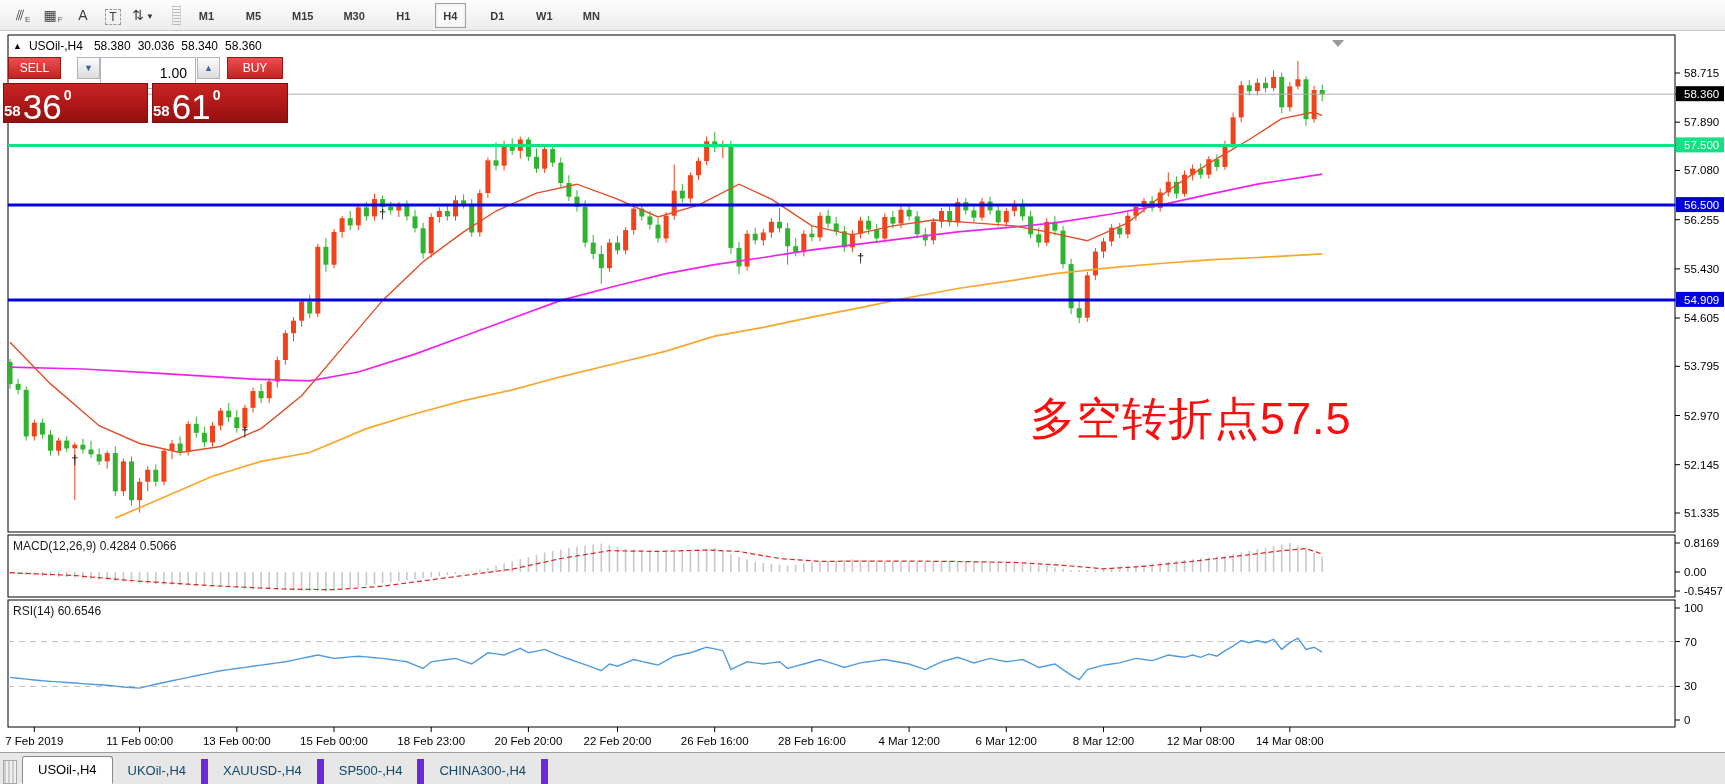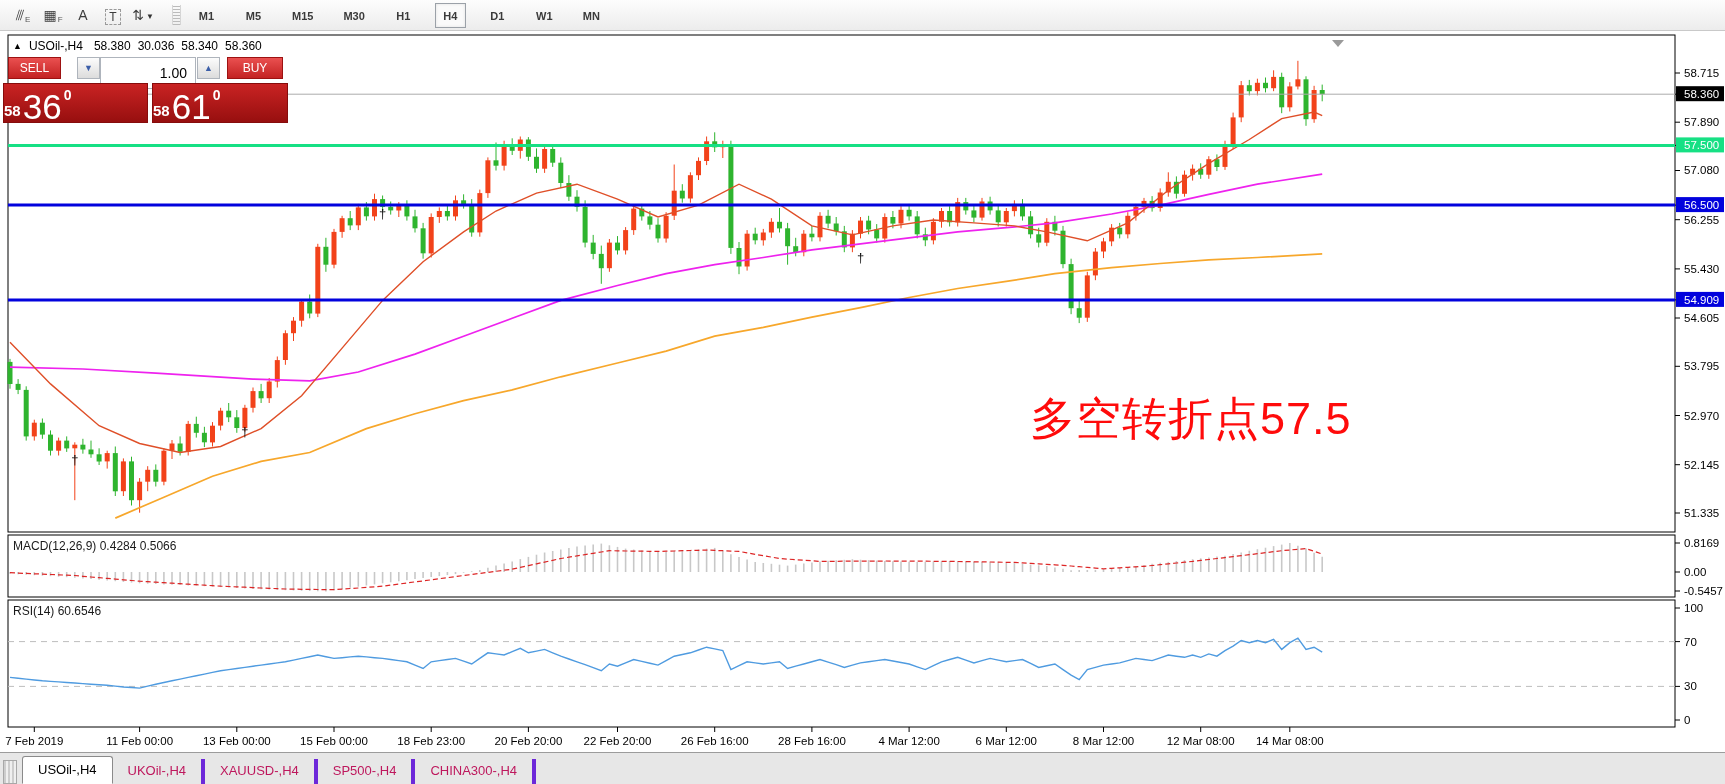--- a/index.html
+++ b/index.html
@@ -46,21 +46,21 @@
   .tile .big{font-size:35px;font-weight:normal;line-height:.85}
   .tile .sup{font-size:14px;font-weight:bold;align-self:flex-start;margin:3px 0 0 2px}
   
   .annotation{position:absolute;left:1030px;top:389px;font-size:45px;font-weight:normal;color:#ff0b0b;
               white-space:nowrap;z-index:15;letter-spacing:1px}
   
   .tabs{position:absolute;left:0;right:0;top:752px;height:32px;background:#e7e7e7;border-top:1px solid #9c9c9c;
         display:flex;align-items:flex-end;padding-left:3px;box-sizing:border-box;z-index:30}
   .tab-stub{width:12px;height:22px;margin:0 5px 0 0;border:1px solid #a8a8a8;
             background:repeating-linear-gradient(90deg,#cdcdcd 0 2px,#efefef 2px 4px)}
-  .tab{padding:4px 15px 6px 15px;font-size:13px;color:#be185d;border-right:4px solid #6d28d9;white-space:nowrap}
+  .tab{padding:4px 15px 6px 15px;font-size:13px;color:#0c4a6e;border-right:7px solid #6d28d9;white-space:nowrap}
   .tab.active{background:#fff;border:1px solid #8a8a8a;border-bottom:1px solid #fff;color:#000;
               border-radius:3px 3px 0 0;padding-top:5px}
   #chart-svg{position:absolute;left:0;top:0;z-index:5}
 </style>
 </head>
 <body>
 
 <svg id="chart-svg" width="1725" height="784">
     <rect x="8" y="35" width="1667" height="497" fill="#fff" stroke="#000"></rect>
     <rect x="8" y="535" width="1667" height="62" fill="#fff" stroke="#000"></rect>

